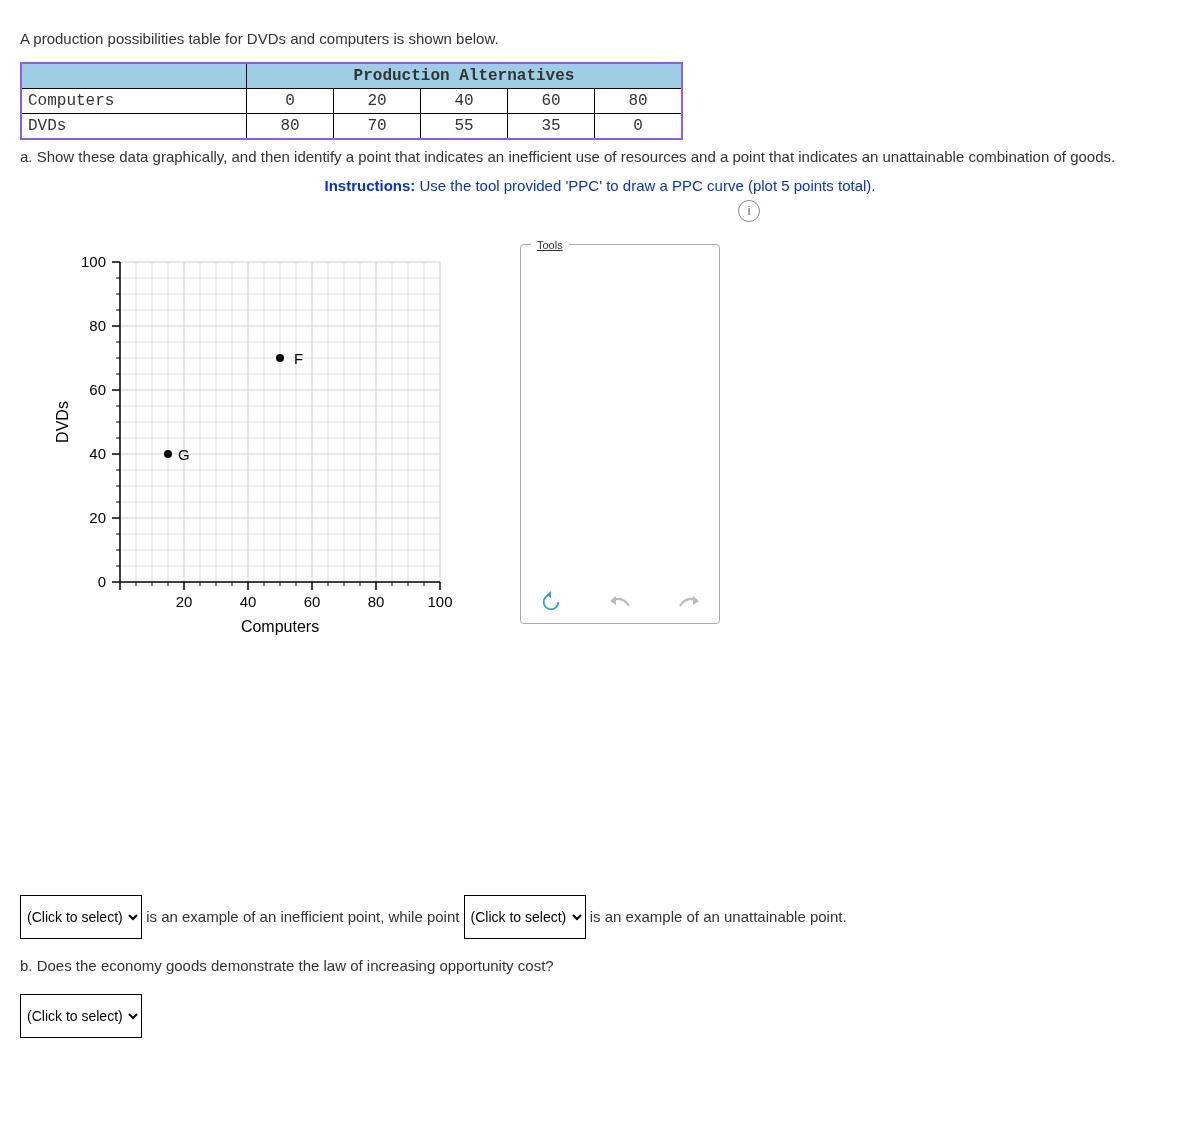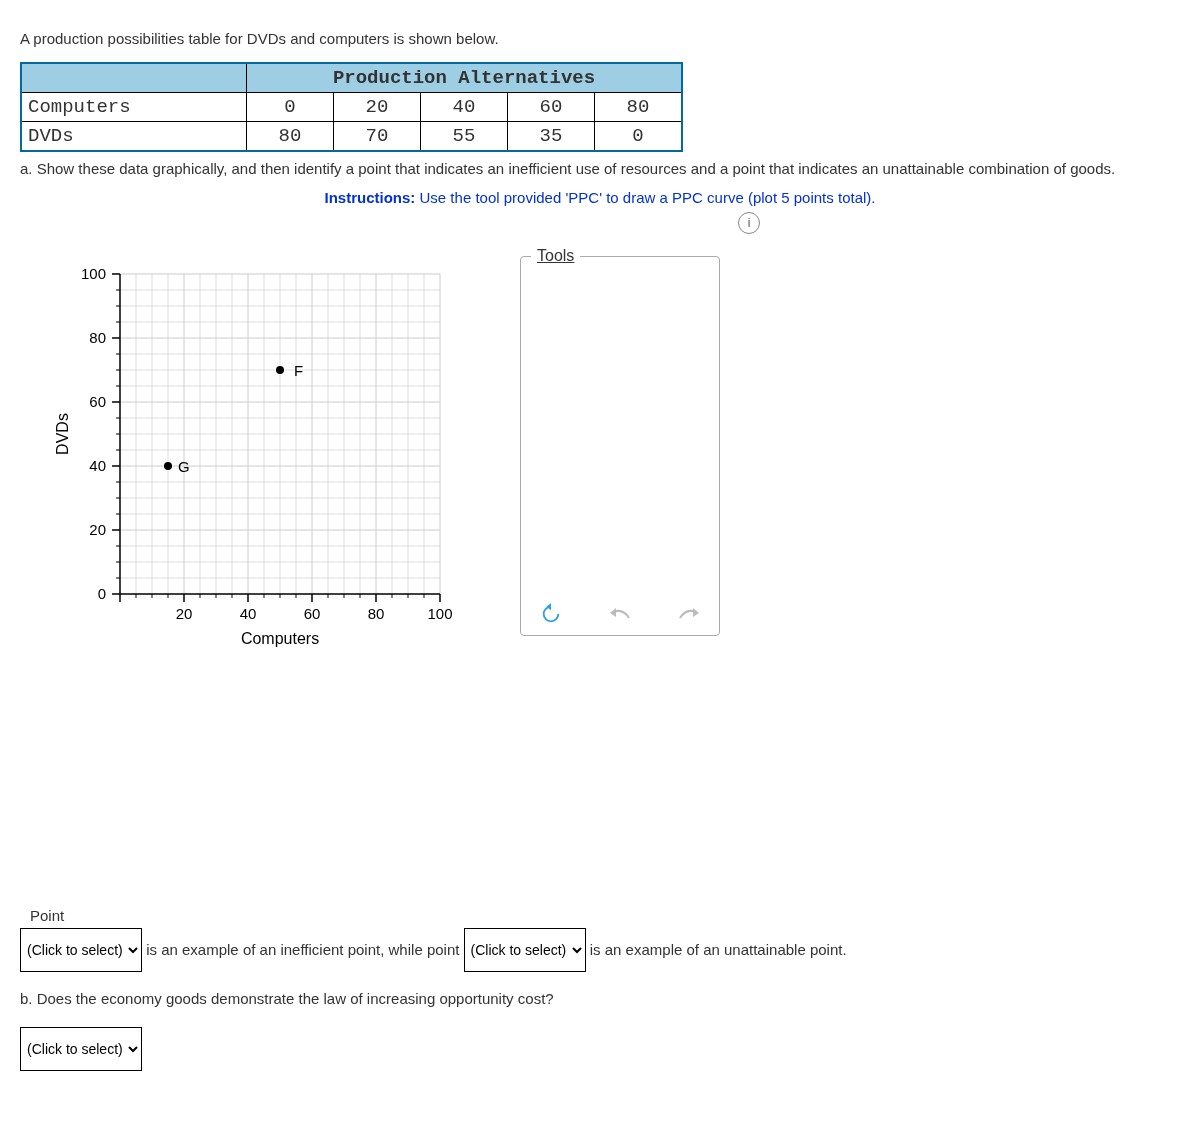--- a/index.html
+++ b/index.html
@@ -9,23 +9,23 @@
       margin: 0;
       padding: 20px;
       background: #fff;
     }
     .intro {
       margin: 10px 0 15px 0;
       max-width: 700px;
     }
     table.datatable {
       border-collapse: collapse;
-      border: 2px solid #0369a1;
+      border: 2px solid #8b5cf6;
       font-family: "Courier New", Courier, monospace;
-      font-size: 19px;
+      font-size: 16px;
       margin-bottom: 2px;
     }
     table.datatable th, table.datatable td {
       border: 1px solid #000;
       padding: 3px 8px;
       text-align: center;
     }
     table.datatable .rowhead {
       text-align: left;
       min-width: 210px;
@@ -99,21 +99,21 @@
       margin-top: 2px;
       position: relative;
       height: 380px;
       box-sizing: border-box;
     }
     .tools-title {
       position: relative;
       top: -10px;
       background: #fff;
       padding: 0 6px;
-      font-size: 16px;
+      font-size: 11px;
       text-decoration: underline;
     }
     .tool-btn {
       display: inline-flex;
       align-items: center;
       justify-content: center;
       width: 40px;
       height: 40px;
       border: 1px solid #ccc;
       border-radius: 50%;
@@ -354,21 +354,20 @@
           <polygon points="23,9 17,4 17,13" fill="#bbb"></polygon>
         </svg>
       </span>
     </div>
   </div>
 </div>
 
 <div class="spacer-big"></div>
 
 <div class="answer-block">
-  <span class="point-label">Point</span>
   <select class="dropdown">
     <option>(Click to select)</option>
   </select><span> is an example of an inefficient point, while point </span><select class="dropdown">
     <option>(Click to select)</option>
   </select><span> is an example of an unattainable point.</span>
 </div>
 
 <div class="part-b">b. Does the economy goods demonstrate the law of increasing opportunity cost?</div>
 
 <div class="dropdown-row">

